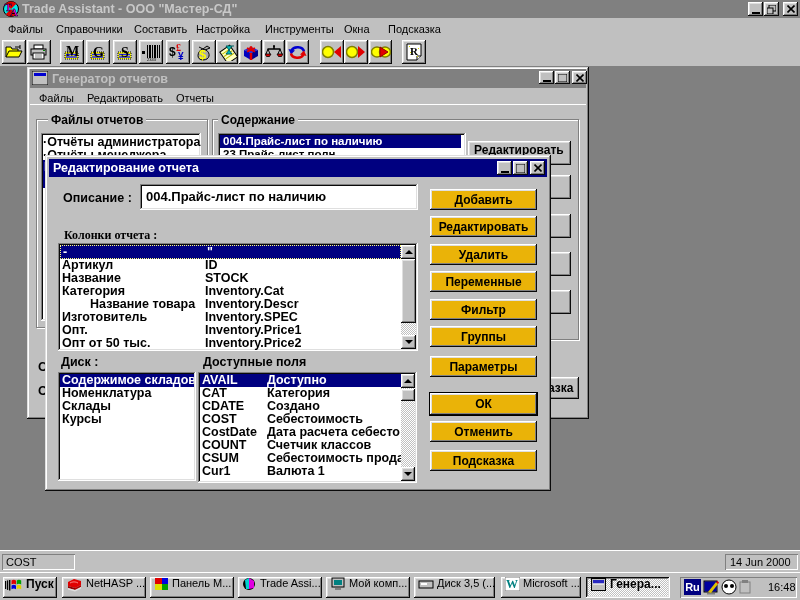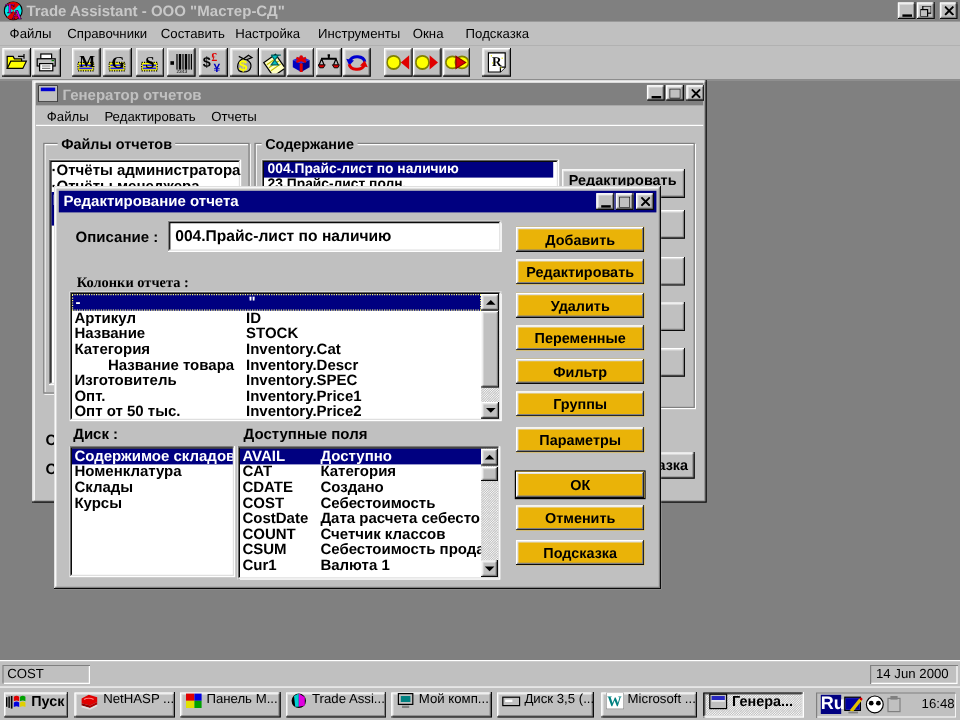--- a/index.html
+++ b/index.html
@@ -405,21 +405,21 @@
 <div class="tbtn" style="left:501px;width:80px;"><svg width="15" height="14" style="margin-right:3px;flex:none;">
       <rect x="0" y="0" width="15" height="14" fill="#fff" stroke="#808080"></rect>
       <text x="1" y="11" font-size="12" font-weight="bold" fill="#008080" font-family="Liberation Serif">W</text>
     </svg>Microsoft ...</div>
 <div class="tbtn pressed b" style="left:586px;width:84px;font-size:12px;"><svg width="17" height="15" viewBox="0 0 17 15" style="margin-right:3px;flex:none;">
       <rect x="1.5" y="1.5" width="14" height="12" fill="#c0c0c0" stroke="#000"></rect>
       <rect x="3" y="3" width="11" height="3.5" fill="#2828c0"></rect>
       <path d="M3 7 h11" stroke="#fff"></path>
     </svg>Генера...</div>
 <div class="abs panel" style="left:680px;top:577px;width:117px;height:21px;">
-  <div class="abs" style="left:4px;top:2px;width:17px;height:16px;background:#000080;color:#fff;font-size:15px;font-weight:bold;text-align:center;line-height:16px;">Ru</div>
+  <div class="abs" style="left:4px;top:2px;width:17px;height:16px;background:#000080;color:#fff;font-size:11px;font-weight:bold;text-align:center;line-height:16px;">Ru</div>
   <svg class="abs" style="left:23px;top:2px;" width="16" height="16">
       <rect x="1" y="2" width="13" height="11" fill="#3030d0" stroke="#000"></rect>
       <rect x="2" y="3" width="11" height="9" fill="#0000a0"></rect>
       <polygon points="5,13 13,3 15,5 8,14" fill="#e0c000"></polygon>
       <polygon points="13,3 15,5 16,3.5 14.5,2" fill="#e00000"></polygon>
       <rect x="4" y="14" width="8" height="1.5" fill="#808080"></rect>
     </svg>
   <svg class="abs" style="left:41px;top:2px;" width="16" height="16">
       <circle cx="8" cy="8" r="7" fill="#fff" stroke="#000"></circle>
       <circle cx="5" cy="7" r="2" fill="#000"></circle>

